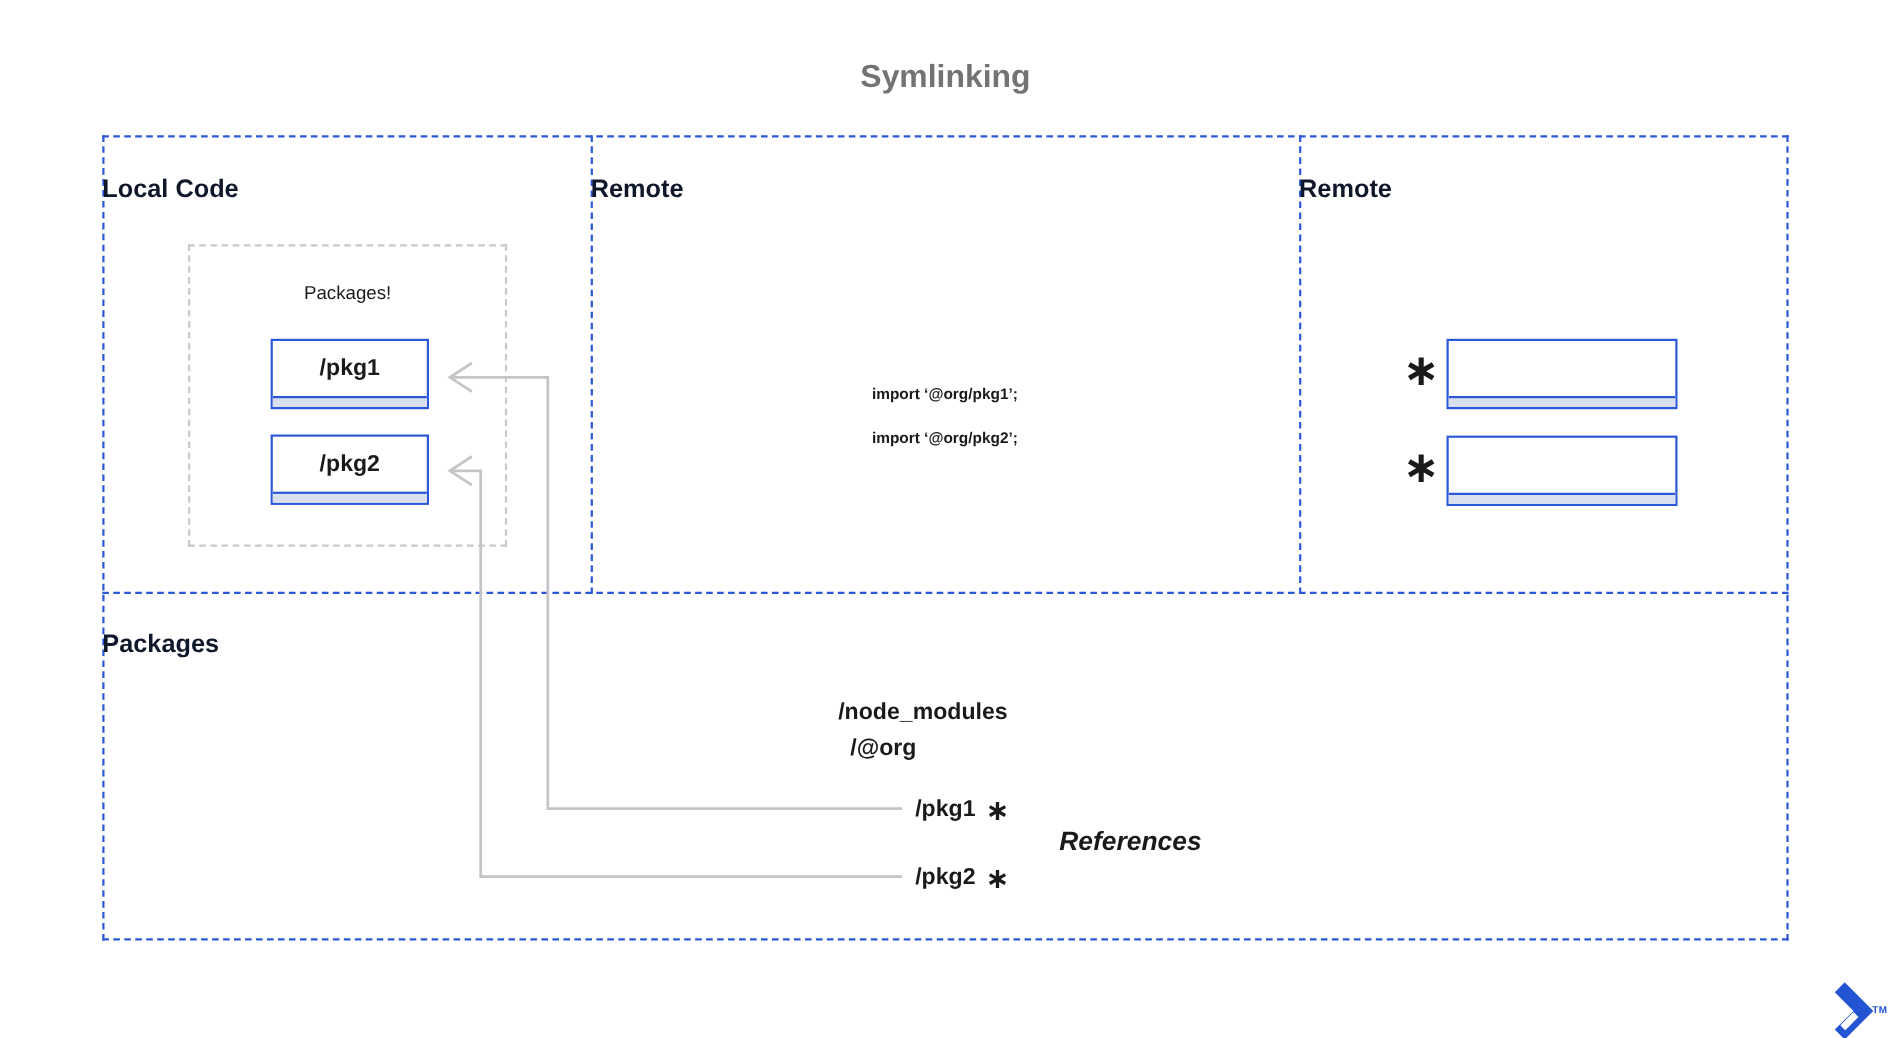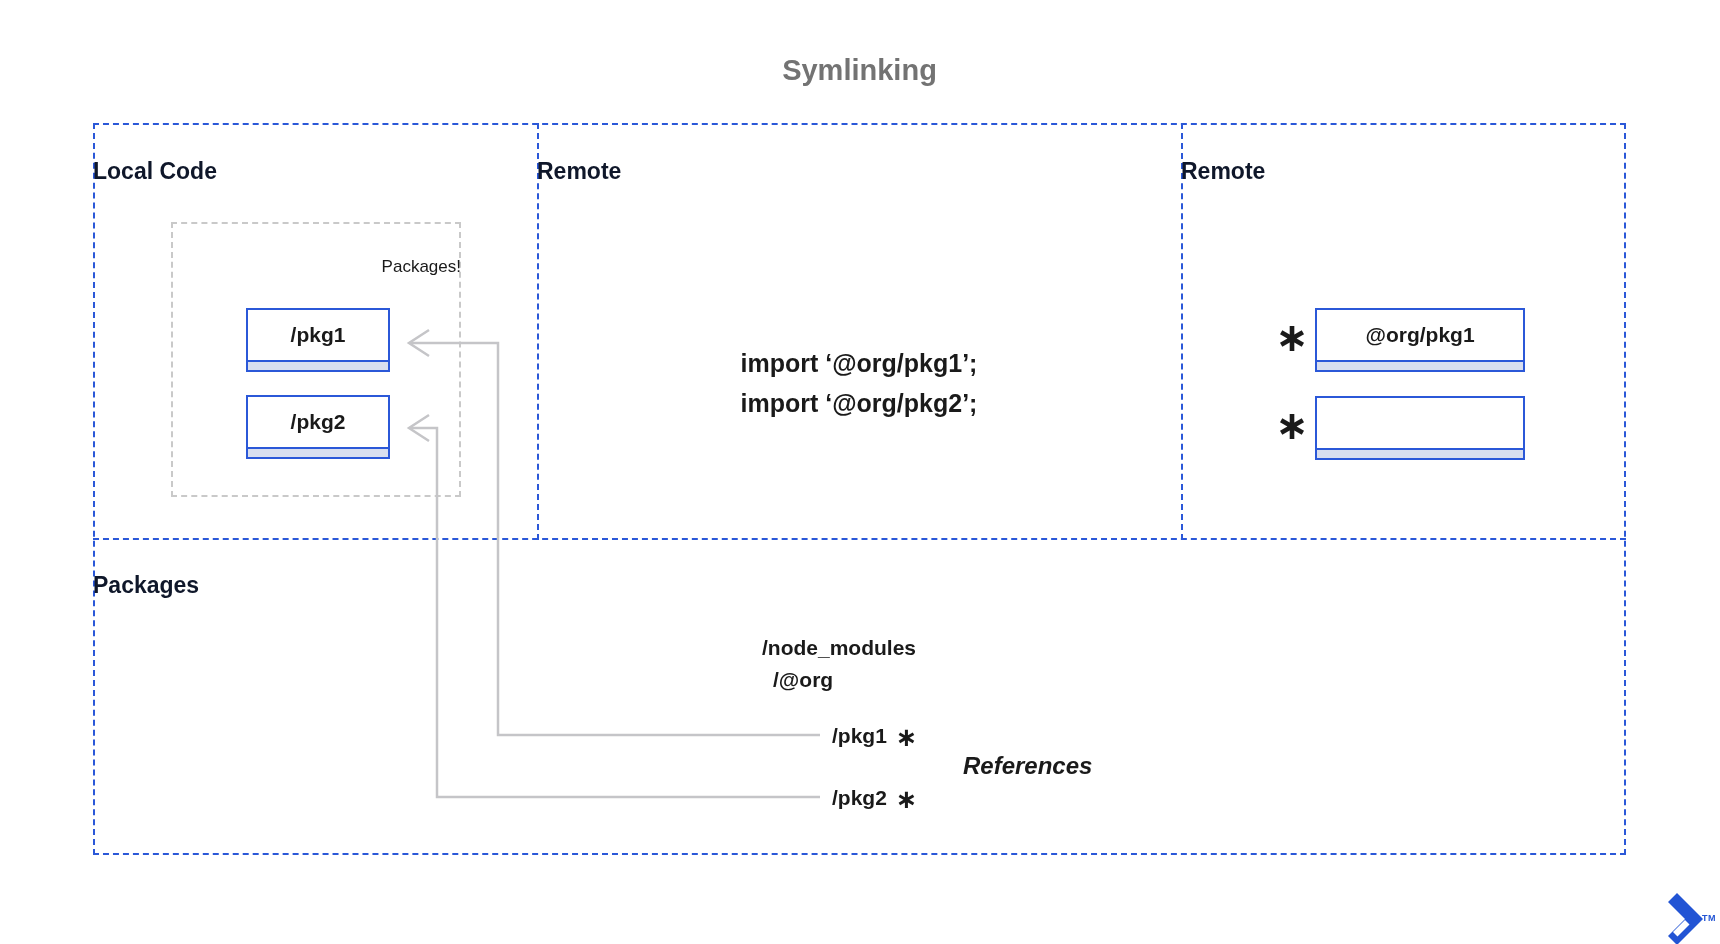--- a/index.html
+++ b/index.html
@@ -41,21 +41,21 @@
     border-top:2px dashed #2b58d8;
   }
 
   .packages-box{
     left:171px;top:222px;width:290px;height:275px;
     border:2px dashed #c9c9c9;
     box-sizing:border-box;
   }
   .packages-label{
     left:171px;top:258px;width:290px;
-    text-align:right;
+    text-align:center;
     font-size:17px;line-height:1;font-weight:400;
   }
 
   
   .pkgbox{
     border:2px solid #2b58d8;
     background:#fff;
     box-sizing:border-box;
   }
   .pkgbox .label{
@@ -66,21 +66,21 @@
   .pkgbox .strip{
     position:absolute;left:0;right:0;bottom:0;height:10px;
     border-top:2px solid #2b58d8;
     background:#d9dfef;
     box-sizing:border-box;
   }
 
   .imports{
     left:537px;width:644px;
     text-align:center;
-    font-size:25px;font-weight:700;line-height:1;
+    font-size:14px;font-weight:700;line-height:1;
   }
 
   .ast{
     font-family:"DejaVu Sans",sans-serif;
     font-weight:700;
     color:#1a1a1a;
   }
   .remote-ast{
     left:1272px;width:40px;height:40px;
     display:flex;align-items:center;justify-content:center;
@@ -135,21 +135,20 @@
 <div class="abs pkgbox" style="left:246px;top:395px;width:144px;height:64px">
   <div class="label">/pkg2</div>
   <div class="strip"></div>
 </div>
 
 <div class="abs imports" style="top:351px">import ‘@org/pkg1’;</div>
 <div class="abs imports" style="top:391px">import ‘@org/pkg2’;</div>
 
 <div class="abs remote-ast ast" style="top:317px">∗</div>
 <div class="abs pkgbox" style="left:1315px;top:308px;width:210px;height:64px">
-  <div class="label">@org/pkg1</div>
   <div class="strip"></div>
 </div>
 <div class="abs remote-ast ast" style="top:405px">∗</div>
 <div class="abs pkgbox" style="left:1315px;top:396px;width:210px;height:64px">
   <div class="strip"></div>
 </div>
 
 <div class="abs sec-h" style="left:93px;top:574px;width:1533px">Packages</div>
 <div class="abs tree-item" style="left:762px;top:637px">/node_modules</div>
 <div class="abs tree-item" style="left:773px;top:669px">/@org</div>

